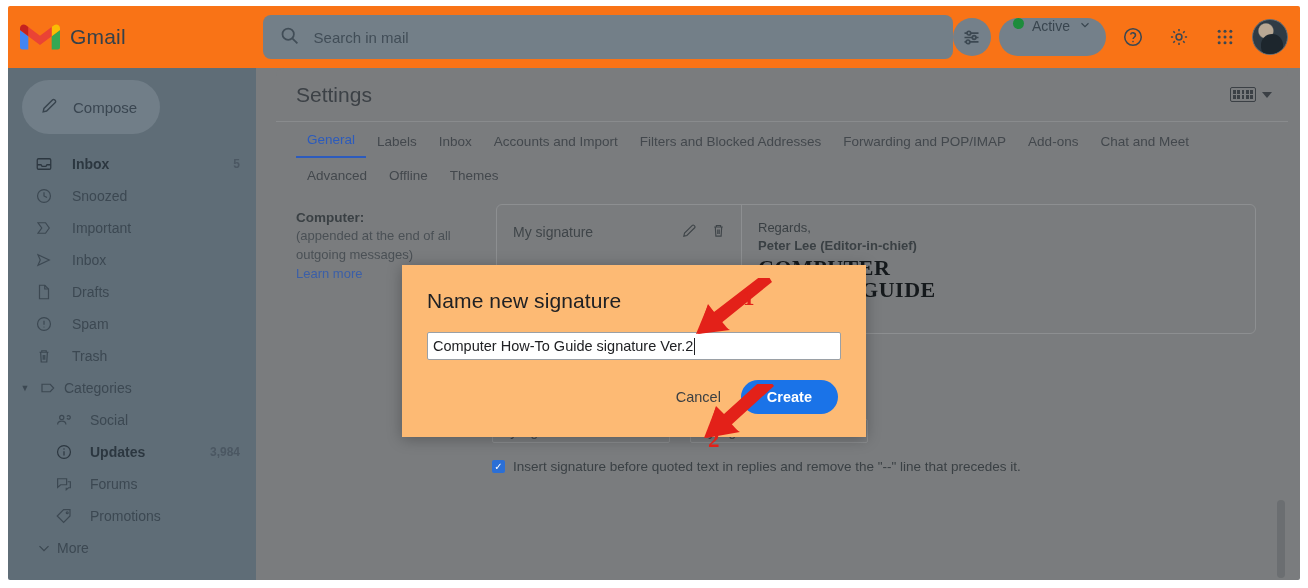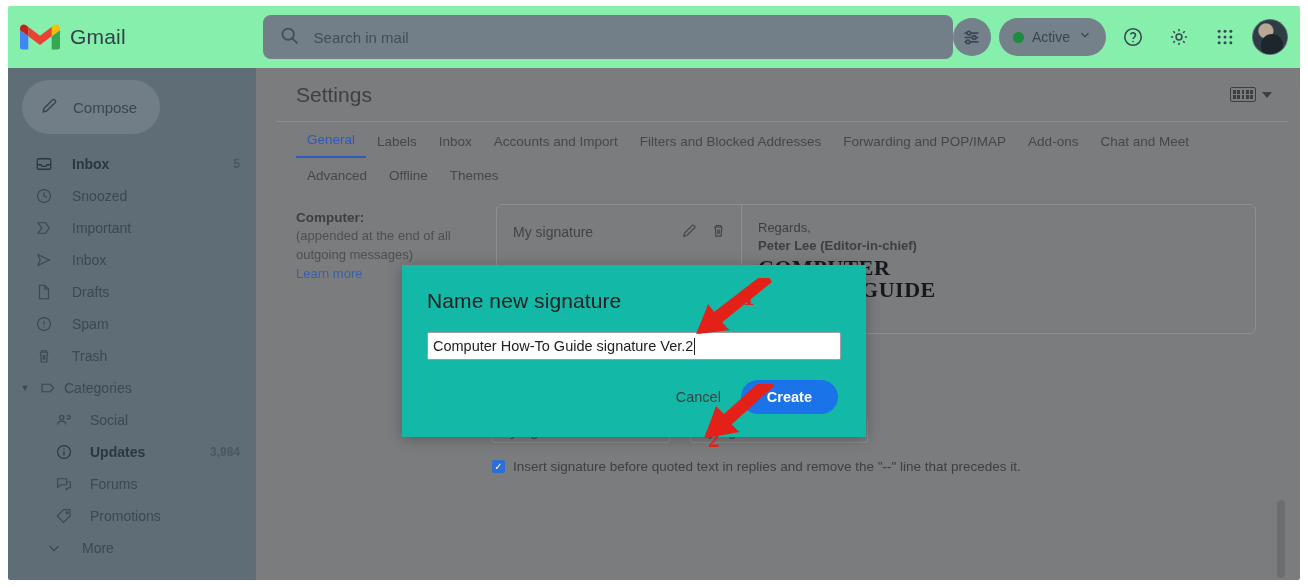--- a/index.html
+++ b/index.html
@@ -23,21 +23,21 @@
     width: 1292px; height: 574px;
     background: #f6f8fc;
     border-radius: 2px;
     overflow: hidden;
   }
 
   
   .topbar {
     position: absolute; left: 0; top: 0;
     width: 1292px; height: 62px;
-    background: #86efac;
+    background: #f97316;
     display: flex; align-items: center;
   }
   .logo-wrap {
     width: 248px; display: flex; align-items: center; padding-left: 12px; gap: 10px;
   }
   .gmail-m { width: 40px; height: 30px; position: relative; }
   .gmail-label {
     font-size: 21px; color: #35414a; letter-spacing: .2px;
   }
   .search-box {
@@ -53,21 +53,21 @@
     margin-left: auto; display: flex; align-items: center; gap: 8px; padding-right: 12px;
   }
   .icon-btn {
     width: 38px; height: 38px; border-radius: 50%;
     display: flex; align-items: center; justify-content: center;
     color: #3c4852;
   }
   .tune-btn { background: #74808a; }
   .status-chip {
     height: 38px; background: #74808a; border-radius: 19px;
-    display: flex; align-items: center; gap: 8px; padding: 0 14px;
+    display: flex; align-items: flex-start; gap: 8px; padding: 0 14px;
   }
   .status-dot { width: 11px; height: 11px; border-radius: 50%; background: #1d8c3c; }
   .status-text { font-size: 14px; color: #39454f; }
   .avatar {
     width: 36px; height: 36px; border-radius: 50%;
     background: radial-gradient(circle at 38% 32%, #b8a894 0 22%, #2f3b45 26% 100%);
     border: 1px solid #5f6c76;
     overflow: hidden; position: relative;
   }
   .avatar::after {
@@ -208,21 +208,21 @@
   }
   .scroll-thumb {
     position: absolute; right: 1px; top: 432px; width: 8px; height: 78px;
     background: #6b6e71; border-radius: 4px;
   }
 
   
   .modal {
     position: absolute; left: 394px; top: 259px;
     width: 464px; height: 172px;
-    background: #14b8a6;
+    background: #fdba74;
     box-shadow: 0 2px 14px rgba(0,0,0,.28);
     z-index: 40;
   }
   .modal-title {
     font-size: 21px; color: #202124; padding: 24px 0 0 25px; letter-spacing: .1px;
   }
   .modal-input {
     margin: 19px 0 0 25px;
     width: 414px; height: 28px;
     border: 1px solid #9aa0a6;
@@ -470,21 +470,21 @@
         <span class="nav-ico">
           <svg viewBox="0 0 24 24" width="18" height="18" fill="none" stroke="#3c4852" stroke-width="1.6">
             <path d="M11.5 3.5H20V12l-8.5 8.5L3 12z"></path>
               <circle cx="16.3" cy="7.6" r="1.3"></circle>
           </svg>
         </span>
         <span class="nav-label">Promotions</span>
         <span class="nav-count"></span>
       </div>
 
-      <div class="nav-item cat" style="padding-left:36px;gap:18px;">
+      <div class="nav-item cat" style="padding-left:26px;gap:3px;">
         <span class="nav-ico">
           <svg viewBox="0 0 24 24" width="18" height="18" fill="none" stroke="#3c4852" stroke-width="1.8">
               <polyline points="6,9.5 12,15.5 18,9.5"></polyline>
             </svg>
         </span>
         <span class="nav-label">More</span>
         <span class="nav-count"></span>
       </div>
     </div>
 

